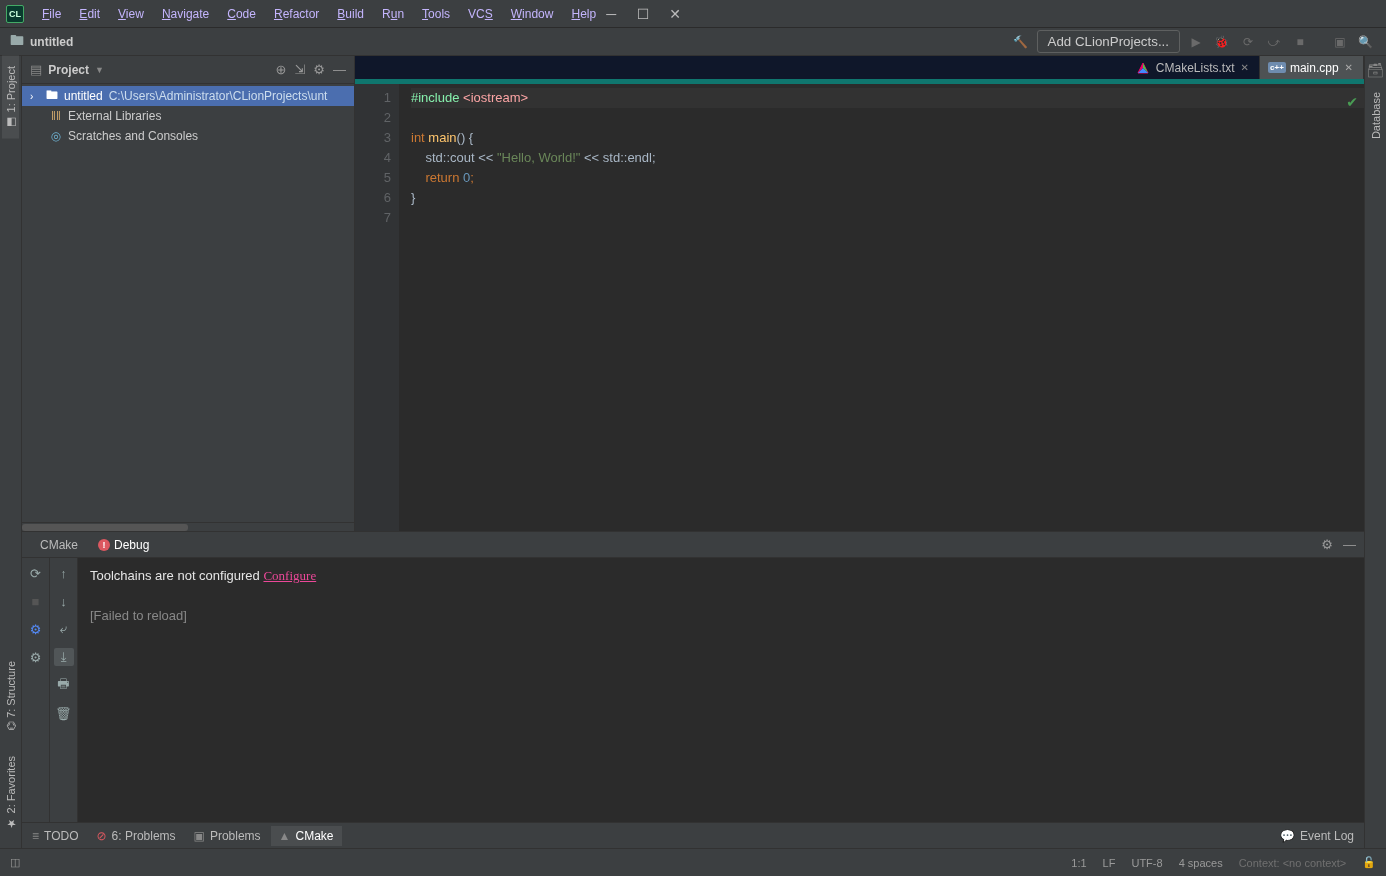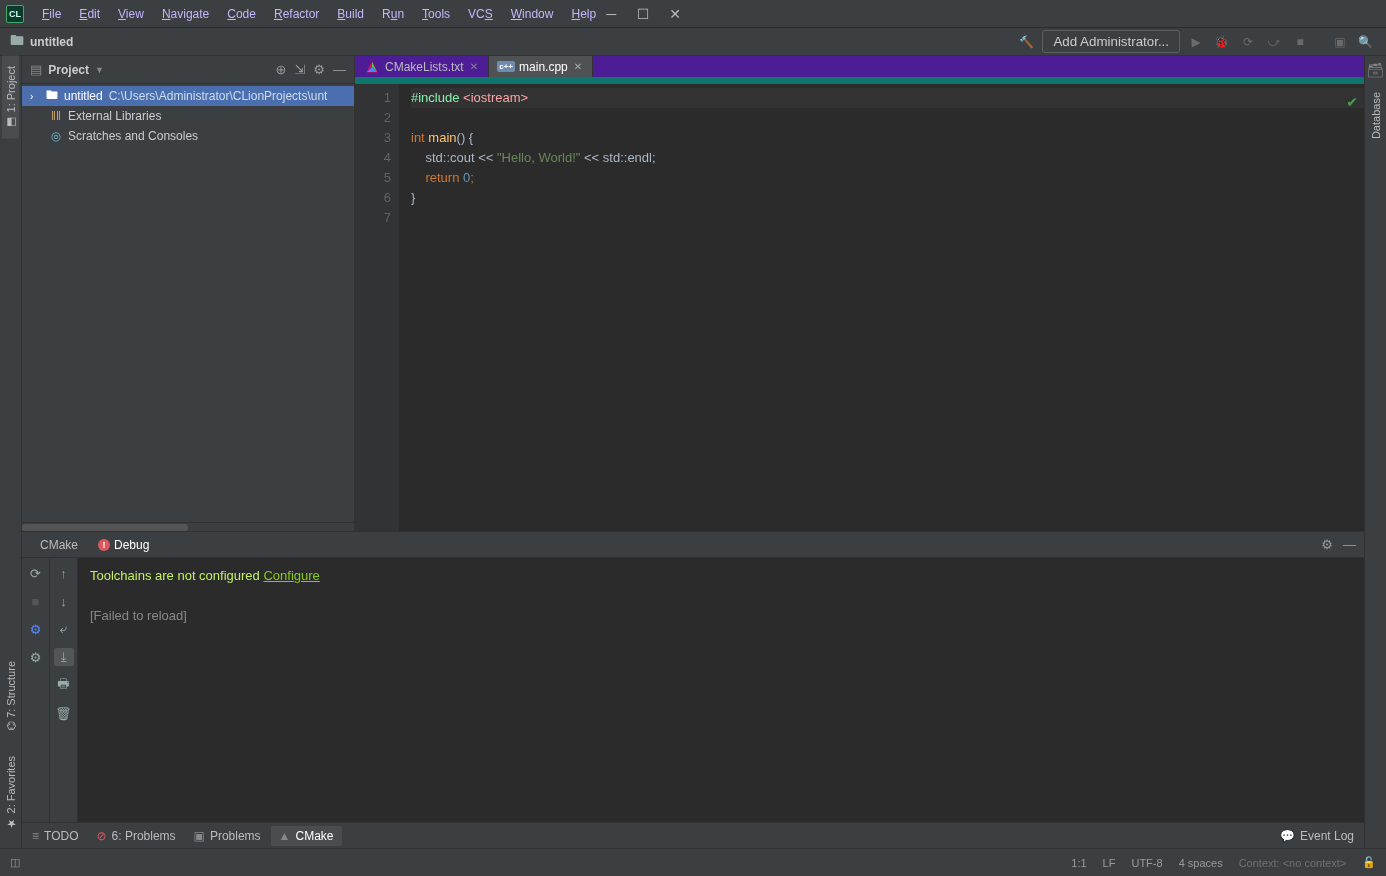--- a/index.html
+++ b/index.html
@@ -56,21 +56,21 @@
 .tree-icon { width: 16px; margin-right: 4px; text-align: center; }
 .tree-label { color: #ccc; }
 .tree-row.selected .tree-label { color: #fff; }
 .tree-path { color: #787878; margin-left: 6px; }
 .tree-row.selected .tree-path { color: #cde; }
 .scrollbar-h { height: 9px; background: #3c3f41; border-top: 1px solid #323232; position: relative; }
 .scrollbar-h-thumb { position: absolute; left: 0; width: 50%; height: 7px; top: 1px; background: #555; border-radius: 3px; }
 
 
 .editor-area { flex: 1; display: flex; flex-direction: column; background: #2b2b2b; min-width: 0; }
-.tabs { height: 28px; background: #4c1d95; display: flex; align-items: stretch; border-bottom: 7px solid #0f766e; }
+.tabs { height: 28px; background: #0f172a; display: flex; align-items: stretch; border-bottom: 5px solid #0f766e; justify-content: flex-end; }
 .tab { display: flex; align-items: center; padding: 0 10px; gap: 6px; border-right: 1px solid #323232; cursor: default; color: #bbb; }
 .tab.active { background: #4e5254; color: #fff; }
 .tab-icon { width: 14px; height: 14px; display: flex; align-items: center; justify-content: center; }
 .tab-close { color: #888; font-size: 10px; }
 .tab.active .tab-close { color: #aaa; }
 .cmake-ico { width: 12px; height: 12px; }
 .cpp-ico { background: #6e8caf; color: #fff; font-size: 8px; border-radius: 2px; padding: 1px 2px; font-weight: bold; }
 .editor-body { flex: 1; display: flex; position: relative; font-family: "Consolas", monospace; font-size: 13px; }
 .gutter { width: 44px; background: #313335; color: #606366; text-align: right; padding: 4px 8px 4px 4px; line-height: 20px; }
 .code { flex: 1; padding: 4px 0 4px 12px; line-height: 20px; position: relative; }
@@ -91,22 +91,22 @@
 .tool-tab { padding: 4px 10px; cursor: default; color: #bbb; display: flex; align-items: center; gap: 4px; }
 .tool-tab.active { color: #fff; }
 .error-badge { width: 12px; height: 12px; background: #db5860; border-radius: 50%; display: inline-flex; align-items: center; justify-content: center; color: #fff; font-size: 9px; font-weight: bold; }
 .tool-actions { margin-left: auto; display: flex; gap: 10px; }
 .tool-body { flex: 1; display: flex; background: #2b2b2b; min-height: 0; }
 .tool-side { width: 28px; background: #3c3f41; display: flex; flex-direction: column; align-items: center; padding: 6px 0; gap: 10px; border-right: 1px solid #323232; }
 .tool-side-btn { color: #9aa; font-size: 13px; cursor: default; width: 20px; height: 18px; display: flex; align-items: center; justify-content: center; }
 .tool-side-btn.disabled { color: #555; }
 .tool-side2 { width: 28px; background: #3c3f41; display: flex; flex-direction: column; align-items: center; padding: 6px 0; gap: 10px; border-right: 1px solid #323232; }
 .tool-content { flex: 1; padding: 8px 12px; font-family: "Consolas", monospace; font-size: 13px; line-height: 20px; }
-.err-text { color: #bef264; }
-.link-text { color: #84cc16; text-decoration: underline; cursor: default; }
+.err-text { color: #e5e5e5; }
+.link-text { color: #ec4899; text-decoration: underline; cursor: default; font-family: Liberation Serif, serif; }
 .info-text { color: #888; }
 
 
 .bottom-tabs { height: 26px; background: #3c3f41; display: flex; align-items: center; padding: 0 10px; border-top: 1px solid #323232; gap: 18px; }
 .btab { display: flex; align-items: center; gap: 5px; cursor: default; color: #bbb; }
 .btab.active { color: #fff; background: #4a4d4f; padding: 3px 8px; margin: 0 -8px; }
 .btab-icon { color: #888; font-size: 12px; }
 .bottom-right { margin-left: auto; display: flex; gap: 14px; }
 
 
@@ -139,21 +139,21 @@
     <div class="win-ctrl">☐</div>
     <div class="win-ctrl">✕</div>
   </div>
 </div>
 
 <div class="navbar">
   <span class="nav-folder-icon">🖿</span>
   <span class="nav-title">untitled</span>
   <div class="nav-right">
     <span class="nav-icon">🔨</span>
-    <button class="add-config-btn">Add Administrator...</button>
+    <button class="add-config-btn">Add CLionProjects...</button>
     <span class="nav-icon">▶</span>
     <span class="nav-icon">🐞</span>
     <span class="nav-icon">⟳</span>
     <span class="nav-icon">⤻</span>
     <span class="nav-icon">■</span>
     <span style="width:8px"></span>
     <span class="nav-icon">▣</span>
     <span class="nav-icon">🔍</span>
   </div>
 </div>

